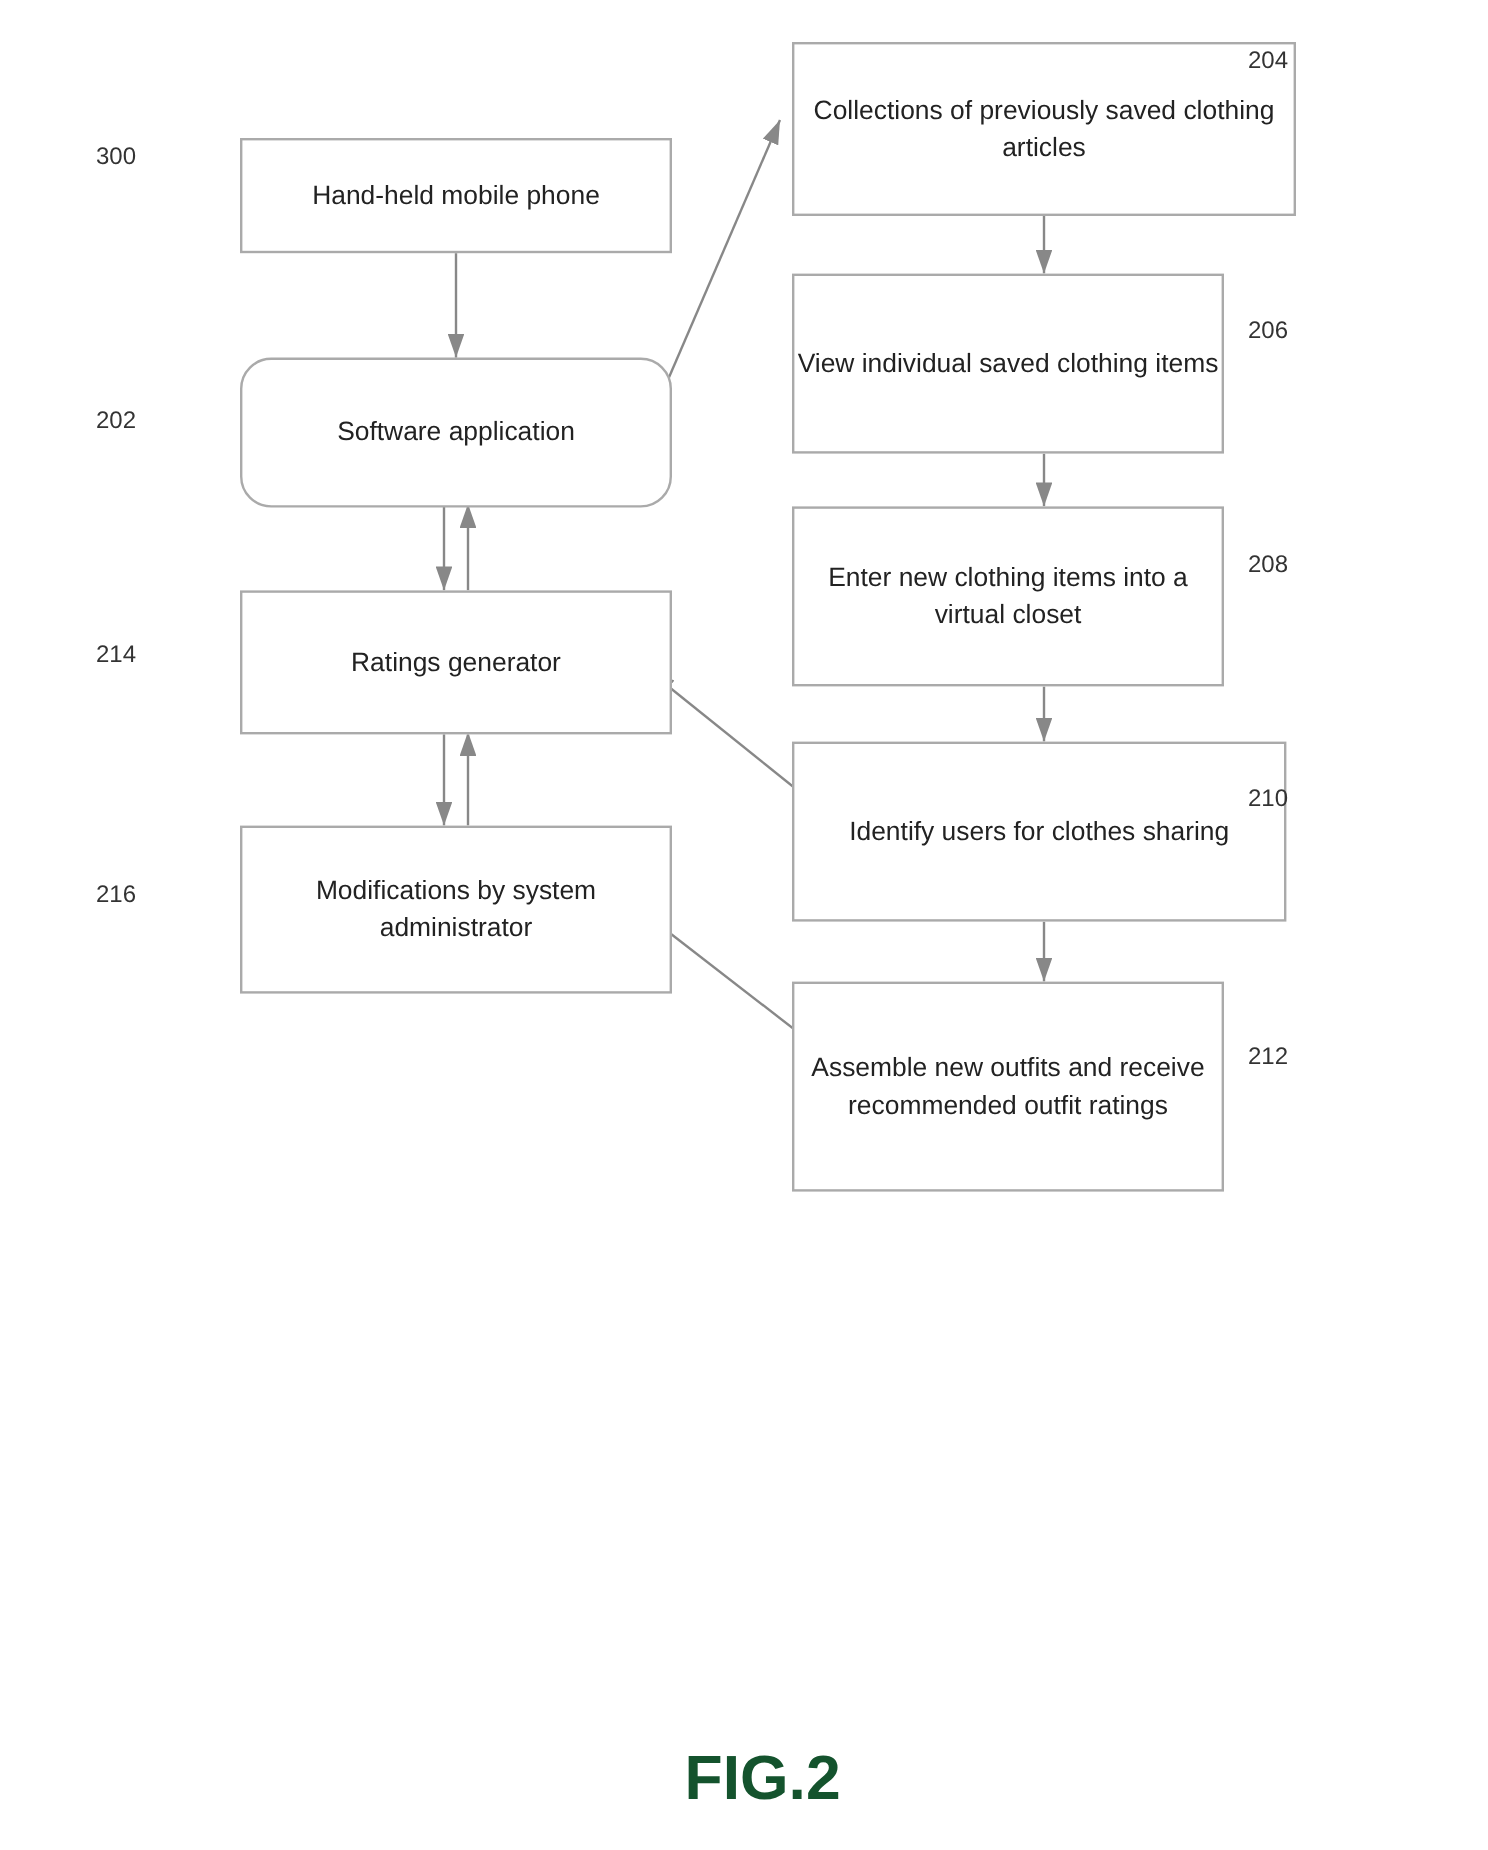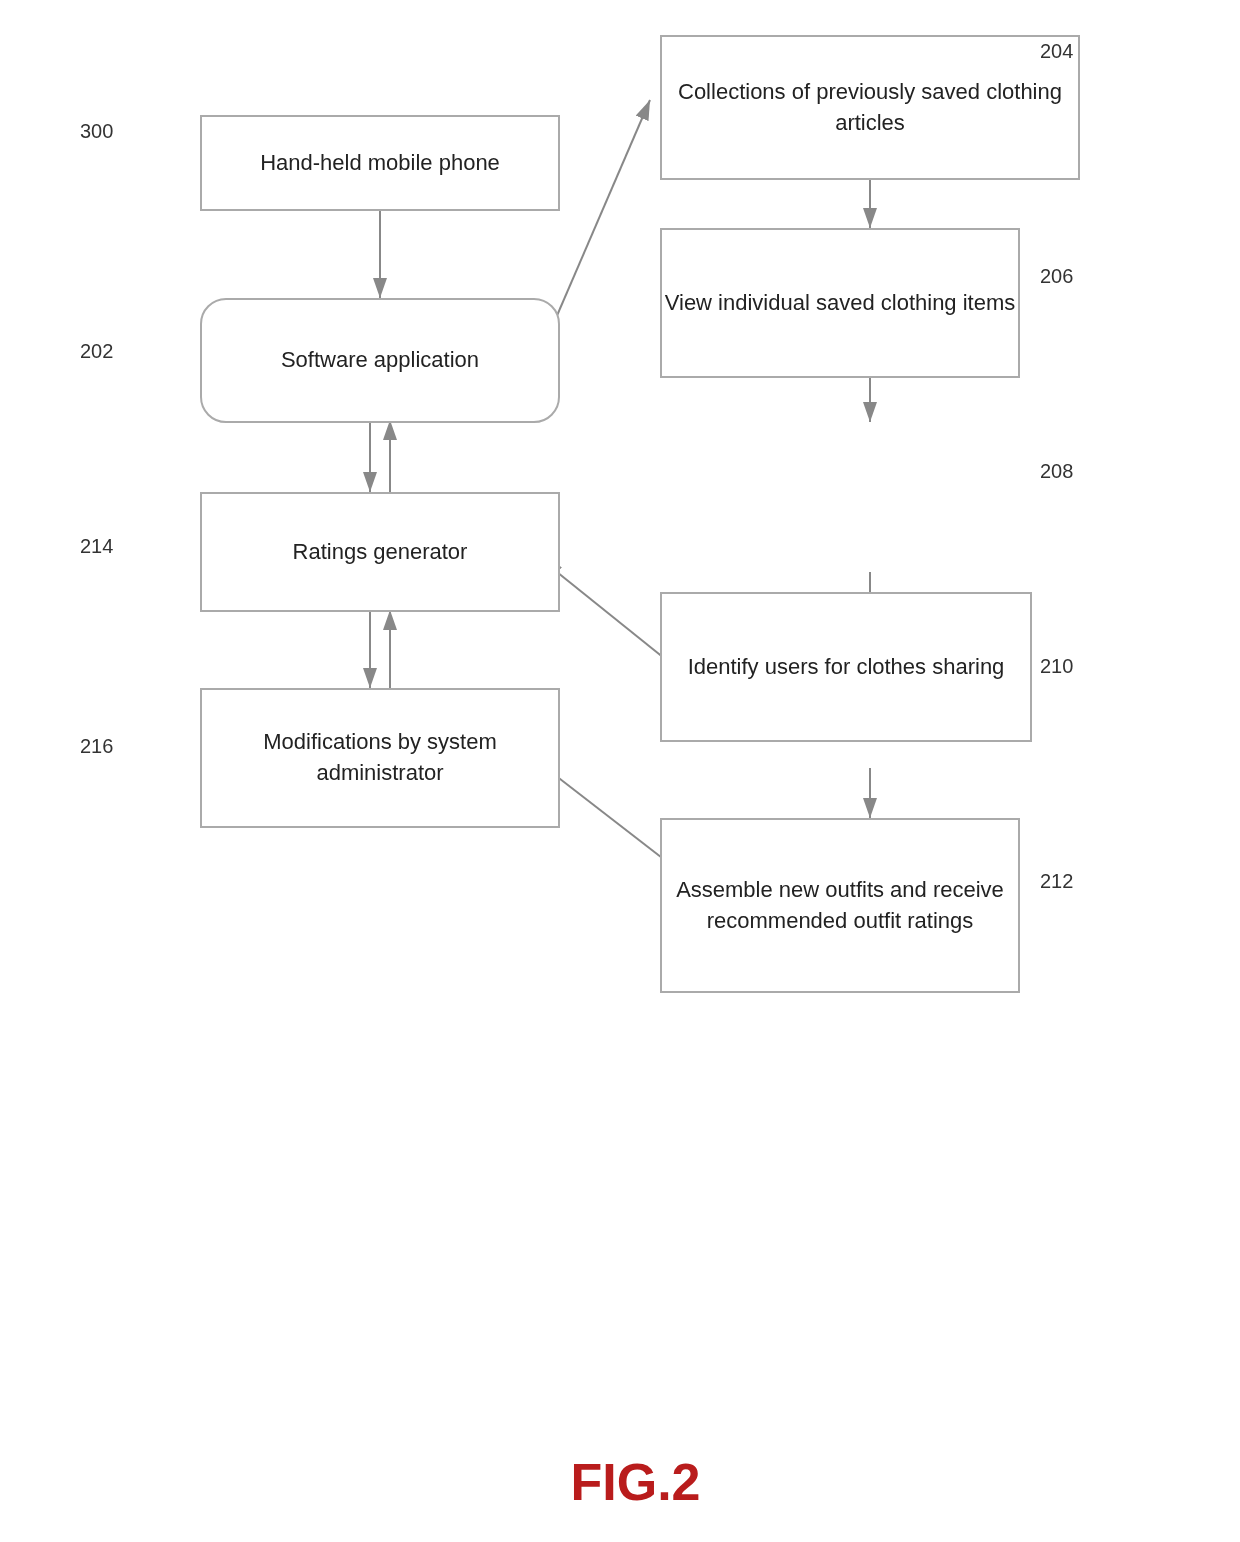--- a/index.html
+++ b/index.html
@@ -51,21 +51,21 @@
     }
 
     
     .fig-caption {
       position: absolute;
       bottom: 30px;
       width: 100%;
       text-align: center;
       font-size: 52px;
       font-weight: bold;
-      color: #b91c1c;
+      color: #14532d;
       font-family: Arial, sans-serif;
       padding-left: 31px;
     }
   </style>
 </head>
 <body>
 
 <div class="diagram-container">
 
   <svg class="arrows-svg">
@@ -127,26 +127,29 @@
   </div>
 
   <div class="box" style="left:660px; top:228px; width:360px; height:150px;">
     <span>View individual saved clothing items</span>
   </div>
 
   <div class="num-label" style="left:1040px; top:265px;">
     <span>206</span>
   </div>
 
+  <div class="box" style="left:660px; top:422px; width:360px; height:150px;">
+    <span>Enter new clothing items into a virtual closet</span>
+  </div>
 
   <div class="num-label" style="left:1040px; top:460px;">
     <span>208</span>
   </div>
 
-  <div class="box" style="left:660px; top:592px; width:372px; height:150px;">
+  <div class="box" style="left:660px; top:618px; width:412px; height:150px;">
     <span>Identify users for clothes sharing</span>
   </div>
 
   <div class="num-label" style="left:1040px; top:655px;">
     <span>210</span>
   </div>
 
   <div class="box" style="left:660px; top:818px; width:360px; height:175px;">
     <span>Assemble new outfits and receive recommended outfit ratings</span>
   </div>

